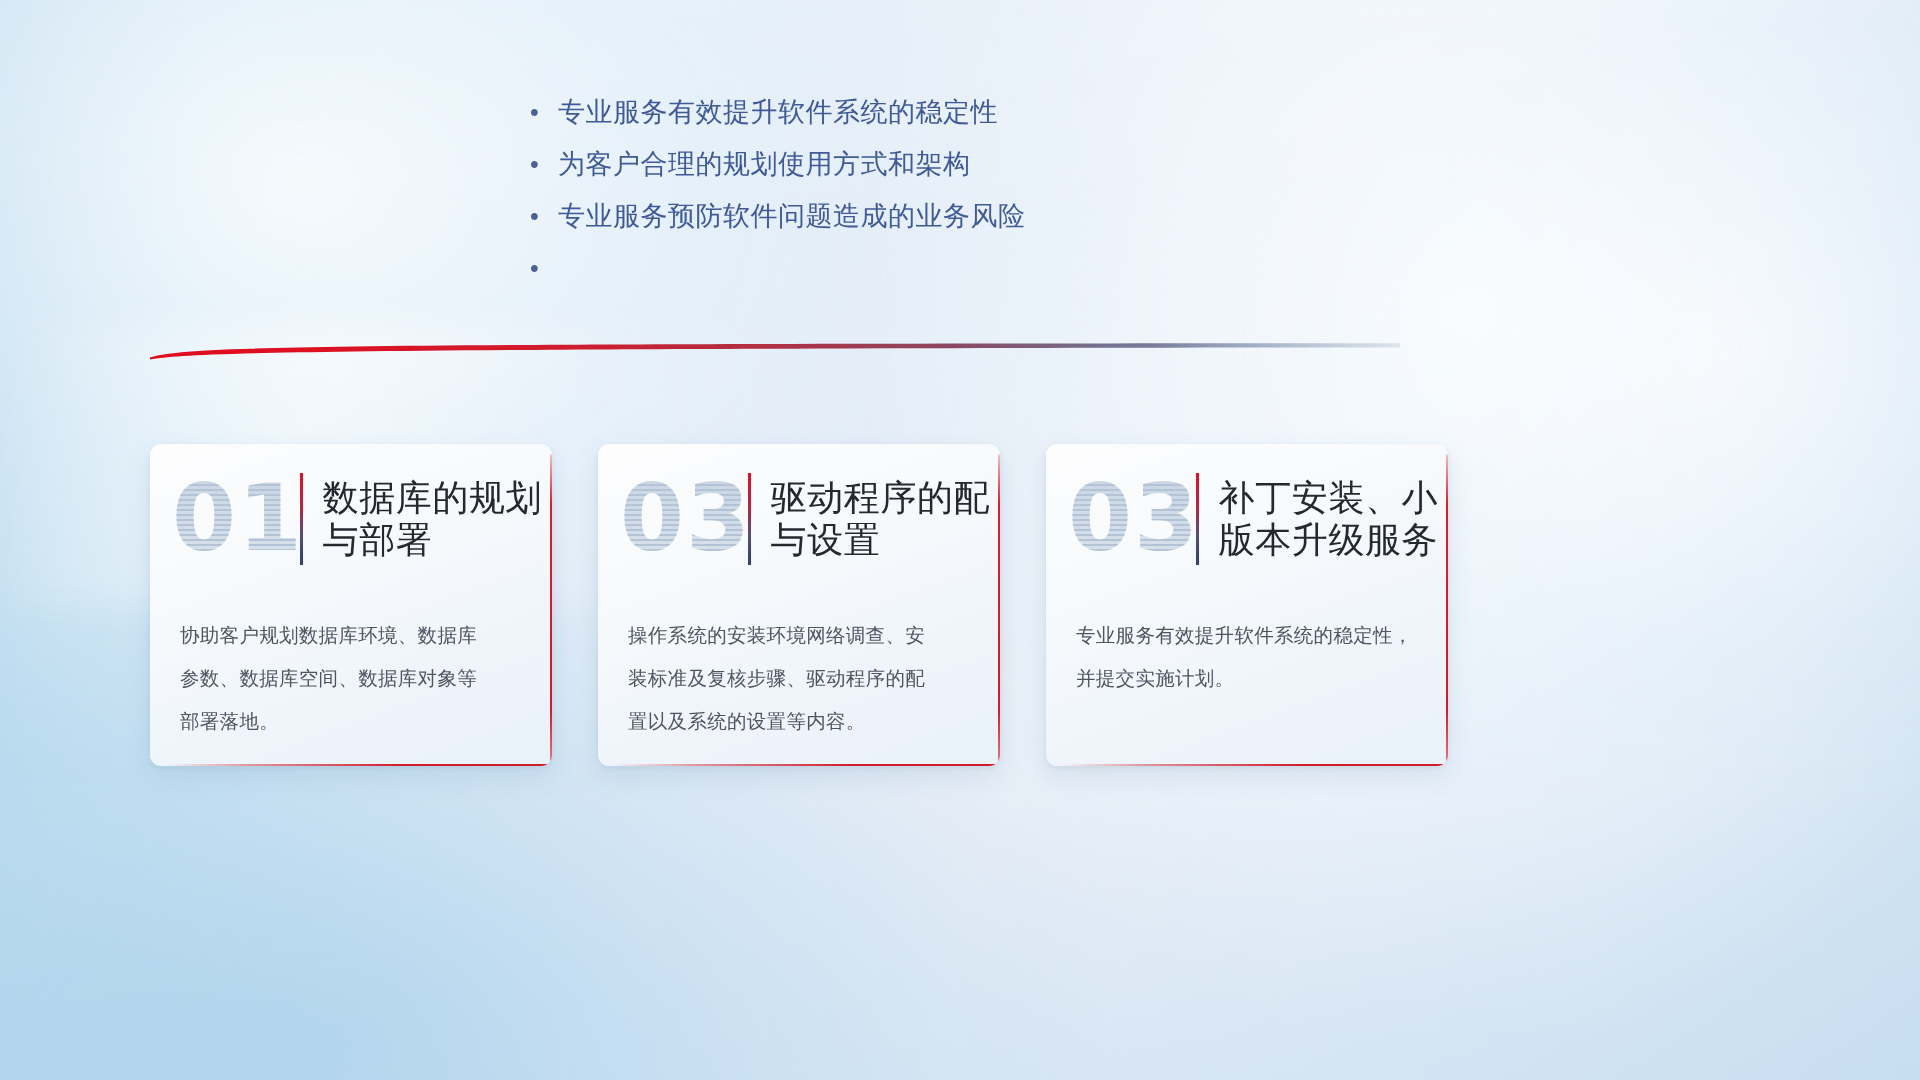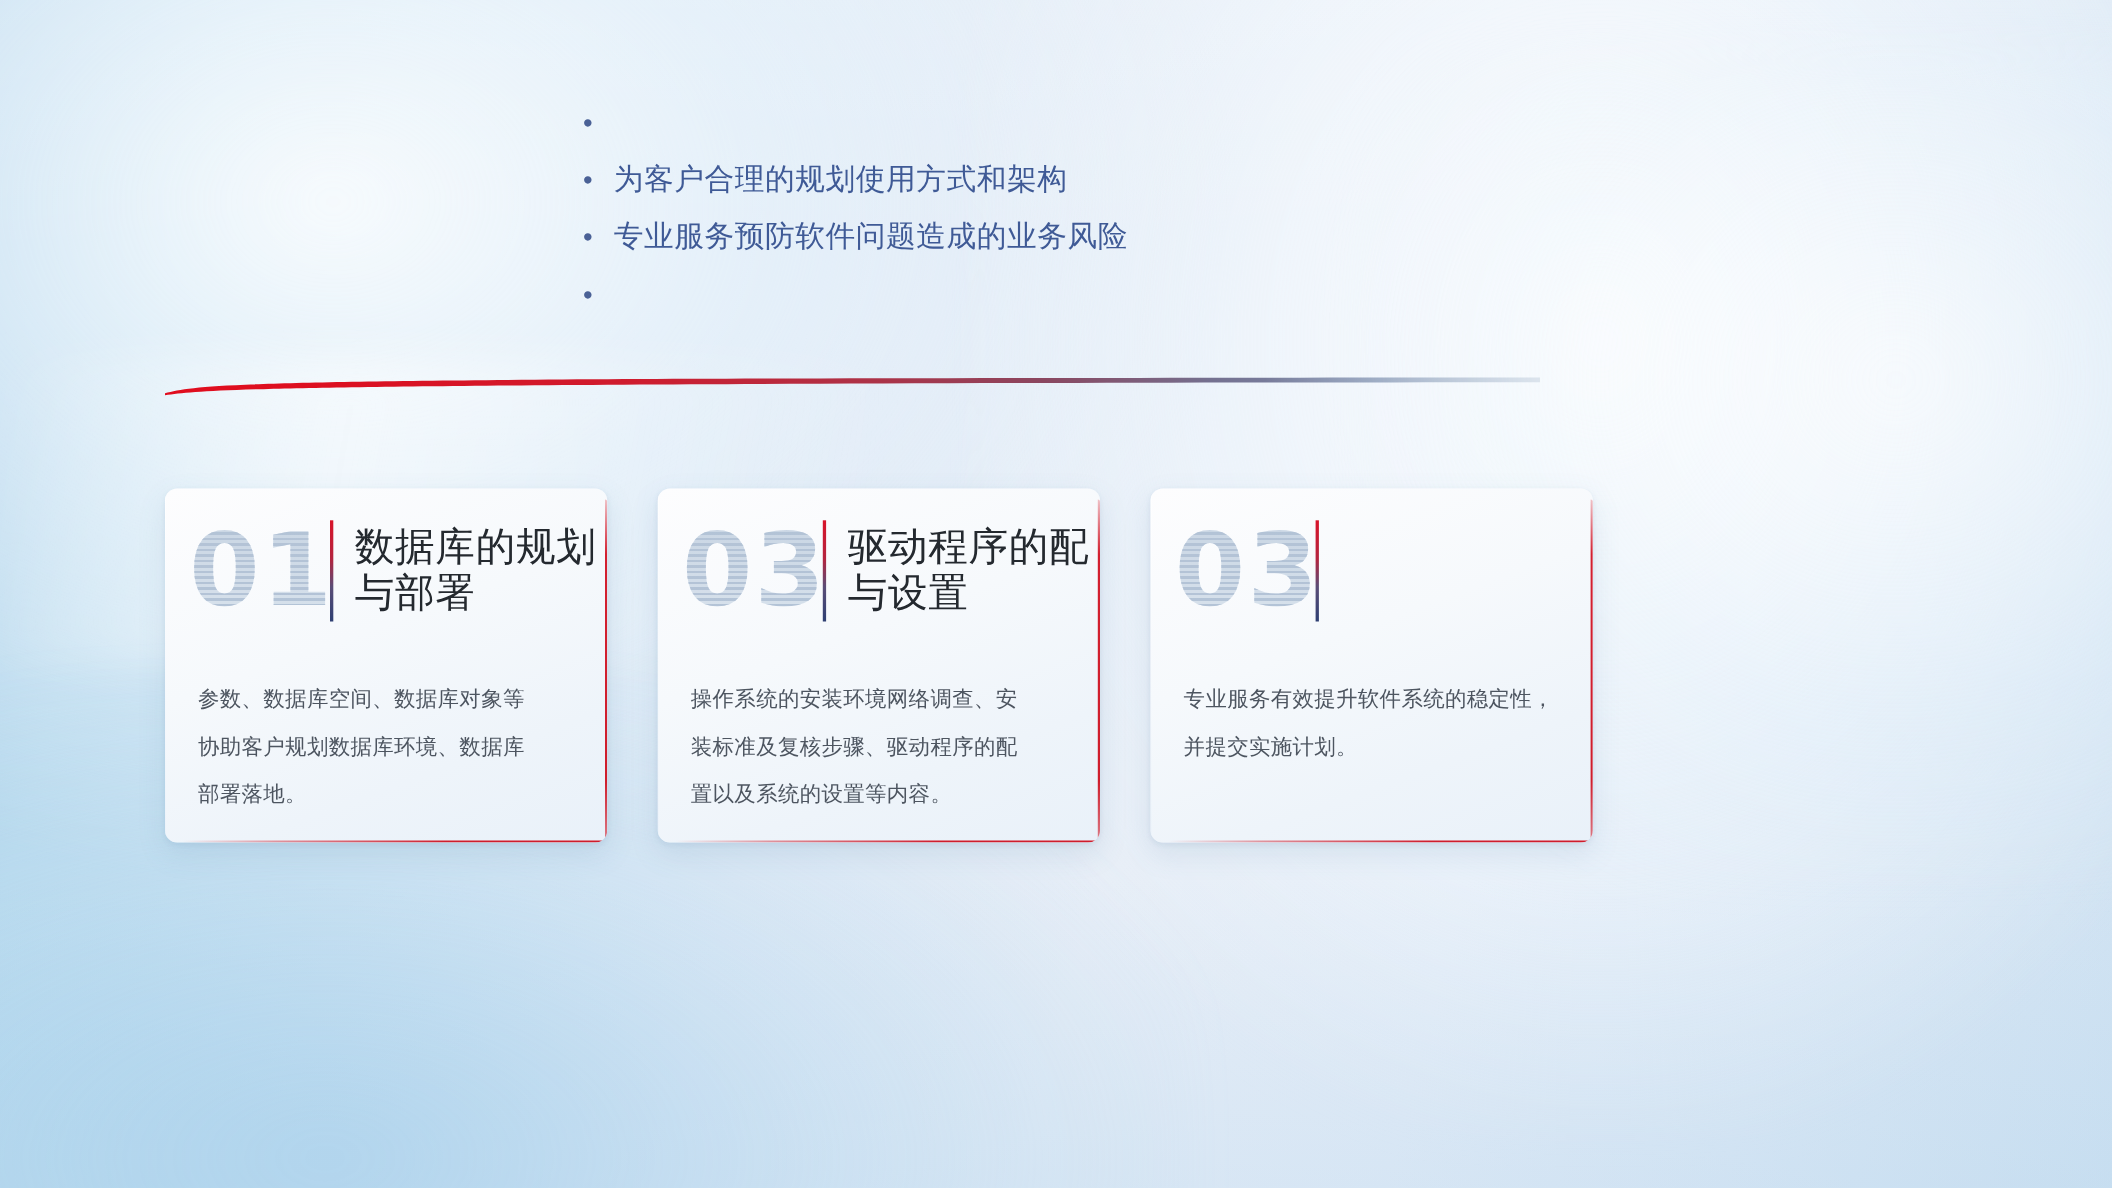--- a/index.html
+++ b/index.html
@@ -236,20 +236,21 @@
   <div class="bg-glowA"></div>
   <div class="bg-glowB"></div>
   <div class="bg-glowC"></div>
   <div class="bg-glowD"></div>
   <div class="bg-streak"></div>
   <div class="bg-vign"></div>
 
   <div class="bullets">
     <div class="bullet-row">
       <span class="bullet-dot">•</span>
+      <span class="bullet-text">专业服务有效提升软件系统的稳定性</span>
     </div>
     <div class="bullet-row">
       <span class="bullet-dot">•</span>
       <span class="bullet-text">为客户合理的规划使用方式和架构</span>
     </div>
     <div class="bullet-row">
       <span class="bullet-dot">•</span>
       <span class="bullet-text">专业服务预防软件问题造成的业务风险</span>
     </div>
     <div class="bullet-row">
@@ -291,22 +292,22 @@
       <div class="card-edge-b"></div>
       <div class="card-head">
         <div class="card-num">01</div>
         <div class="card-rule"></div>
         <div class="card-title">
           <div>数据库的规划</div>
           <div>与部署</div>
         </div>
       </div>
       <div class="card-body">
+        <div>协助客户规划数据库环境、数据库</div>
         <div>参数、数据库空间、数据库对象等</div>
-        <div>协助客户规划数据库环境、数据库</div>
         <div>部署落地。</div>
       </div>
     </div>
 
     <div class="card">
       <div class="card-edge-hair"></div>
       <div class="card-edge-r"></div>
       <div class="card-edge-b"></div>
       <div class="card-head">
         <div class="card-num">03</div>
@@ -323,20 +324,24 @@
       </div>
     </div>
 
     <div class="card">
       <div class="card-edge-hair"></div>
       <div class="card-edge-r"></div>
       <div class="card-edge-b"></div>
       <div class="card-head">
         <div class="card-num">03</div>
         <div class="card-rule"></div>
+        <div class="card-title">
+          <div>补丁安装、小</div>
+          <div>版本升级服务</div>
+        </div>
       </div>
       <div class="card-body">
         <div>专业服务有效提升软件系统的稳定性，</div>
         <div>并提交实施计划。</div>
       </div>
     </div>
 
   </div>
 </div>
 

